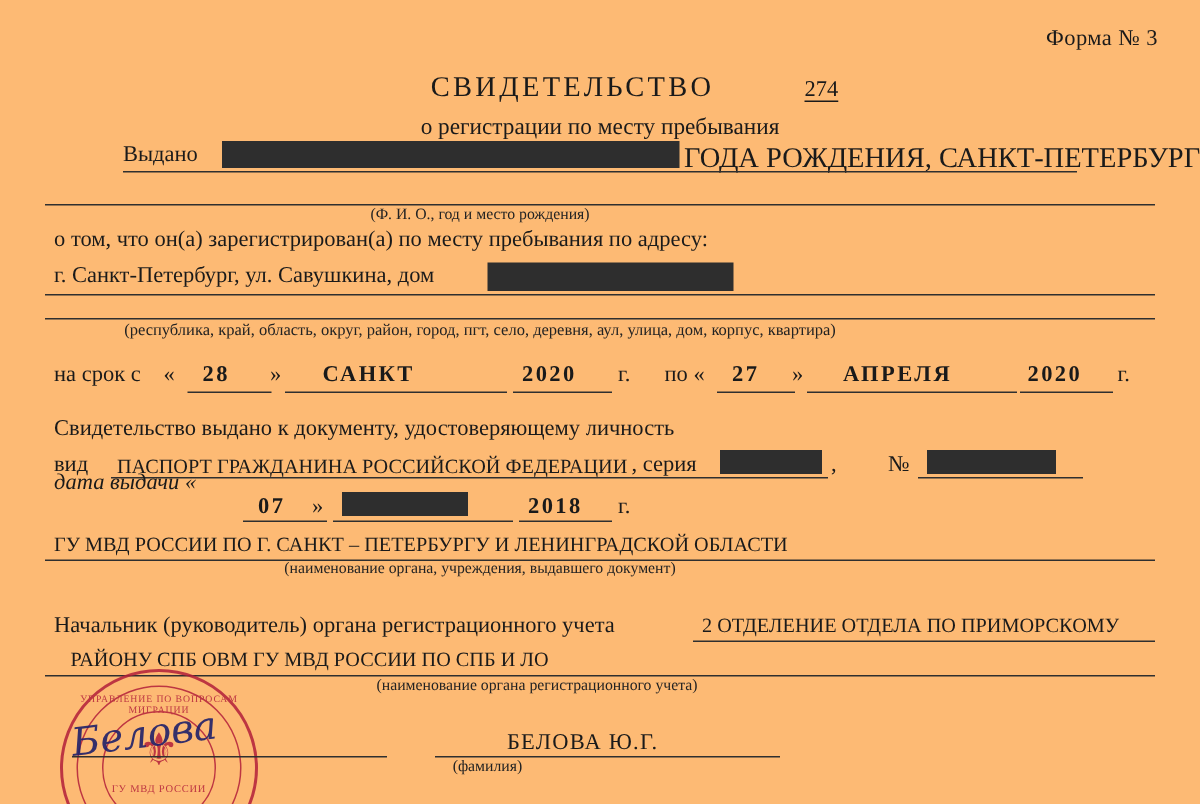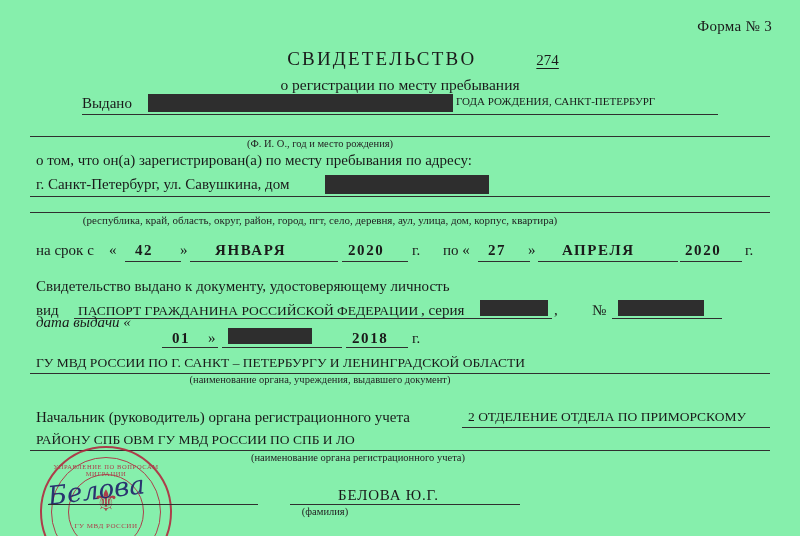--- a/index.html
+++ b/index.html
@@ -11,21 +11,21 @@
     height: 536px;
     background: #ffffff;
     font-family: "Liberation Serif", serif;
     color: #1a1a1a;
     overflow: hidden;
   }
   .page {
     position: relative;
     width: 800px;
     height: 536px;
-    background: #86efac;
+    background: #fdba74;
   }
   .form-no {
     position: absolute;
     top: 18px;
     right: 28px;
     font-size: 15px;
     letter-spacing: 0.3px;
   }
   .title-block {
     position: absolute;
@@ -159,40 +159,40 @@
 
   <div class="form-no">Форма № 3</div>
 
   <div class="title-block">
     <span class="title-main">СВИДЕТЕЛЬСТВО</span><span class="title-num">274</span>
     <div class="title-sub">о регистрации по месту пребывания</div>
   </div>
 
   <div class="row" style="left:82px; top:95px;">Выдано</div>
   <div class="redact" style="left:148px; top:94px; width:305px; height:18px;"></div>
-  <div class="row" style="left:456px; top:95px; font-size:11px;">ГОДА РОЖДЕНИЯ, САНКТ-ПЕТЕРБУРГ</div>
+  <div class="row" style="left:456px; top:95px; font-size:19px;">ГОДА РОЖДЕНИЯ, САНКТ-ПЕТЕРБУРГ</div>
   <div class="rule" style="left:82px; top:114px; width:636px;"></div>
 
   <div class="rule" style="left:30px; top:136px; width:740px;"></div>
   <div class="caption" style="top:138px;">(Ф. И. О., год и место рождения)</div>
 
   <div class="row" style="left:36px; top:152px;">о том, что он(а) зарегистрирован(а) по месту пребывания по адресу:</div>
 
   <div class="row" style="left:36px; top:176px;">г. Санкт-Петербург, ул. Савушкина, дом</div>
   <div class="redact" style="left:325px; top:175px; width:164px; height:19px;"></div>
   <div class="rule" style="left:30px; top:196px; width:740px;"></div>
 
   <div class="rule" style="left:30px; top:212px; width:740px;"></div>
   <div class="caption small" style="top:214px;">(республика, край, область, округ, район, город, пгт, село, деревня, аул, улица, дом, корпус, квартира)</div>
 
   <div class="row" style="left:36px; top:242px;">на срок с</div>
   <div class="row" style="left:109px; top:242px;">«</div>
-  <div class="row bold-sp" style="left:135px; top:242px; font-weight:bold;">42</div>
+  <div class="row bold-sp" style="left:135px; top:242px; font-weight:bold;">28</div>
   <div class="row" style="left:180px; top:242px;">»</div>
-  <div class="row bold-sp" style="left:215px; top:242px; font-weight:bold;">ЯНВАРЯ</div>
+  <div class="row bold-sp" style="left:215px; top:242px; font-weight:bold;">САНКТ</div>
   <div class="row bold-sp" style="left:348px; top:242px; font-weight:bold;">2020</div>
   <div class="row" style="left:412px; top:242px;">г.</div>
   <div class="row" style="left:443px; top:242px;">по «</div>
   <div class="row bold-sp" style="left:488px; top:242px; font-weight:bold;">27</div>
   <div class="row" style="left:528px; top:242px;">»</div>
   <div class="row bold-sp" style="left:562px; top:242px; font-weight:bold;">АПРЕЛЯ</div>
   <div class="row bold-sp" style="left:685px; top:242px; font-weight:bold;">2020</div>
   <div class="row" style="left:745px; top:242px;">г.</div>
 
   <div class="rule" style="left:125px; top:261px; width:56px;"></div>
@@ -208,38 +208,38 @@
   <div class="row" style="left:78px; top:303px; font-size:13.5px;">ПАСПОРТ ГРАЖДАНИНА РОССИЙСКОЙ ФЕДЕРАЦИИ</div>
   <div class="row" style="left:421px; top:302px;">, серия</div>
   <div class="redact" style="left:480px; top:300px; width:68px; height:16px;"></div>
   <div class="row" style="left:554px; top:302px;">,</div>
   <div class="row" style="left:592px; top:302px;">№</div>
   <div class="redact" style="left:618px; top:300px; width:86px; height:16px;"></div>
   <div class="rule" style="left:74px; top:318px; width:478px;"></div>
   <div class="rule" style="left:612px; top:318px; width:110px;"></div>
 
   <div class="row" style="left:36px; top:314px;font-style:italic;">дата выдачи «</div>
-  <div class="row bold-sp" style="left:172px; top:330px; font-weight:bold;">01</div>
+  <div class="row bold-sp" style="left:172px; top:330px; font-weight:bold;">07</div>
   <div class="row" style="left:208px; top:330px;">»</div>
   <div class="redact" style="left:228px; top:328px; width:84px; height:16px;"></div>
   <div class="row bold-sp" style="left:352px; top:330px; font-weight:bold;">2018</div>
   <div class="row" style="left:412px; top:330px;">г.</div>
   <div class="rule" style="left:162px; top:347px; width:56px;"></div>
   <div class="rule" style="left:222px; top:347px; width:120px;"></div>
   <div class="rule" style="left:346px; top:347px; width:62px;"></div>
 
   <div class="row" style="left:36px; top:355px; font-size:13.5px;">ГУ  МВД  РОССИИ  ПО  Г. САНКТ – ПЕТЕРБУРГУ  И  ЛЕНИНГРАДСКОЙ ОБЛАСТИ</div>
   <div class="rule" style="left:30px; top:373px; width:740px;"></div>
   <div class="caption" style="top:374px;">(наименование органа, учреждения, выдавшего документ)</div>
 
   <div class="row" style="left:36px; top:409px;">Начальник (руководитель) органа регистрационного учета</div>
   <div class="row" style="left:468px; top:409px; font-size:13.5px;">2 ОТДЕЛЕНИЕ ОТДЕЛА  ПО ПРИМОРСКОМУ</div>
   <div class="rule" style="left:462px; top:427px; width:308px;"></div>
 
-  <div class="row" style="left:36px; top:432px; font-size:13.5px;">РАЙОНУ СПБ ОВМ  ГУ  МВД  РОССИИ  ПО СПБ  И  ЛО</div>
+  <div class="row" style="left:47px; top:432px; font-size:13.5px;">РАЙОНУ СПБ ОВМ  ГУ  МВД  РОССИИ  ПО СПБ  И  ЛО</div>
   <div class="rule" style="left:30px; top:450px; width:740px;"></div>
   <div class="caption" style="top:452px;padding-left:38px;">(наименование органа регистрационного учета)</div>
 
   <div class="stamp">
     <div class="stamp-arc-top">УПРАВЛЕНИЕ ПО ВОПРОСАМ МИГРАЦИИ</div>
     <div class="stamp-eagle">⚜</div>
     <div class="stamp-mid">ГУ МВД РОССИИ</div>
 
   </div>
 

